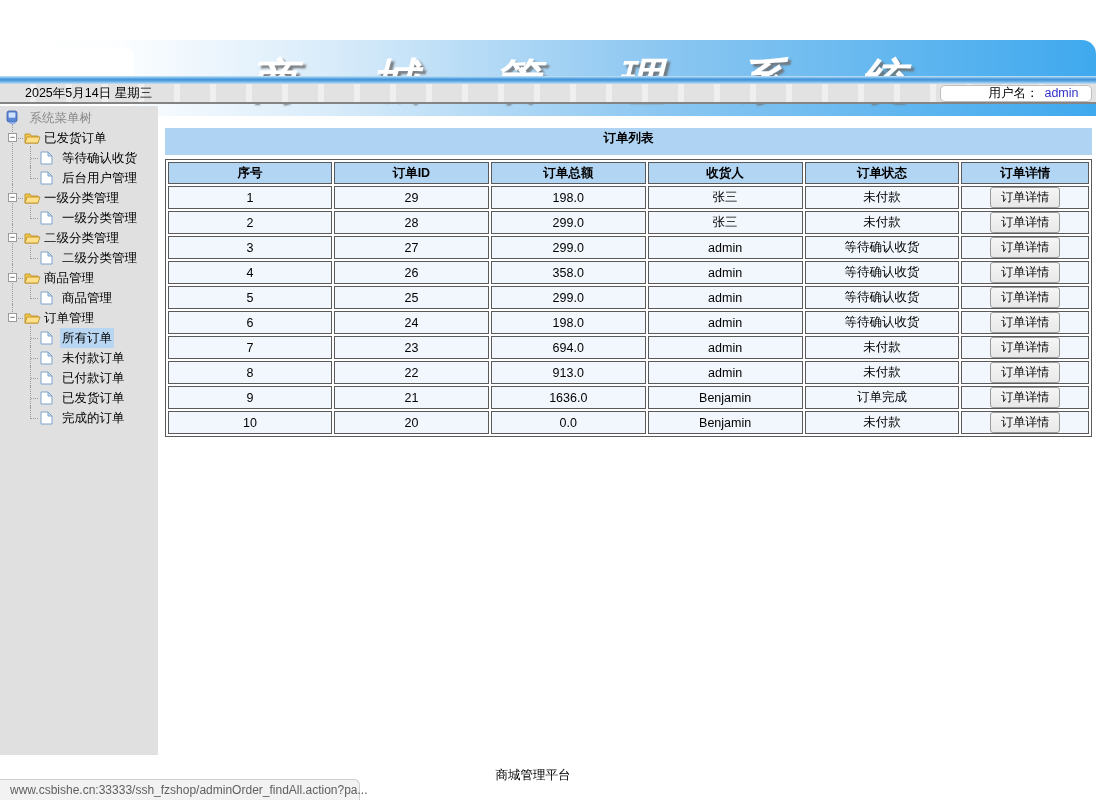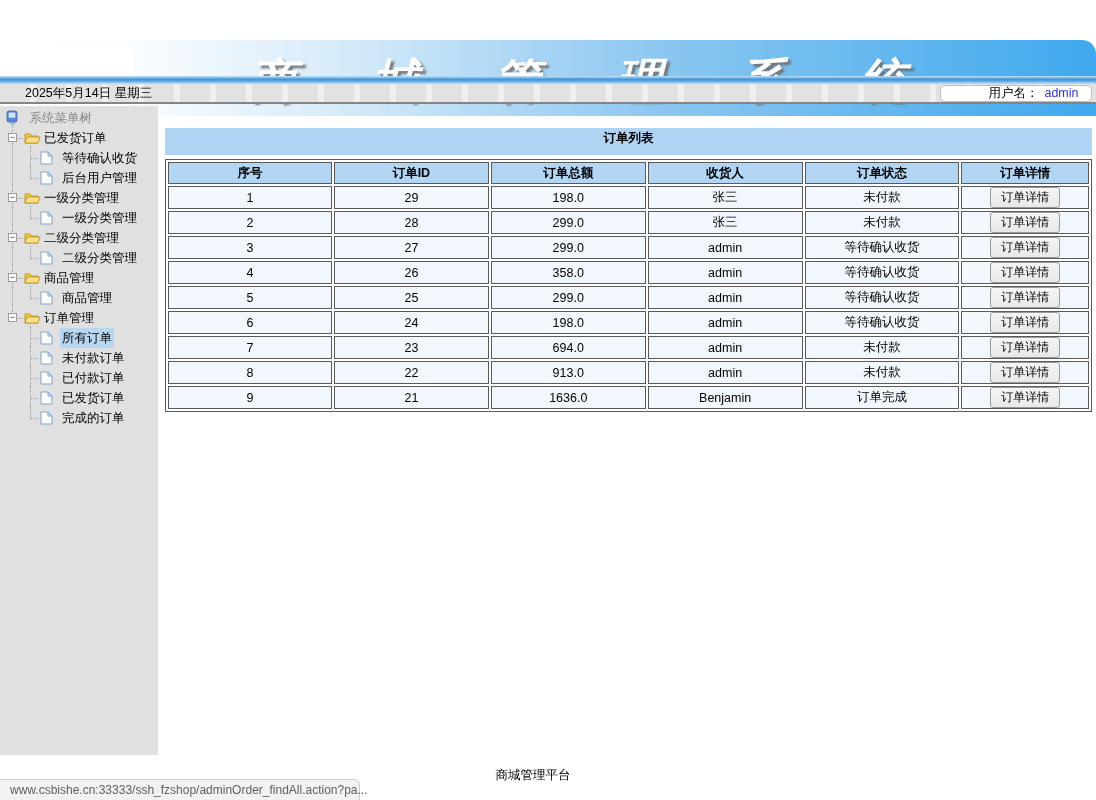--- a/index.html
+++ b/index.html
@@ -443,19 +443,29 @@
     <td>9</td>
     <td>21</td>
     <td>1636.0</td>
     <td>Benjamin</td>
     <td>订单完成</td>
     <td>
       <button class="detail-btn">订单详情</button>
     </td>
   </tr>
 
+  <tr>
+    <td>10</td>
+    <td>20</td>
+    <td>0.0</td>
+    <td>Benjamin</td>
+    <td>未付款</td>
+    <td>
+      <button class="detail-btn">订单详情</button>
+    </td>
+  </tr>
 </tbody>
     </table>
   </div>
 </div>
 
 <div class="footer">商城管理平台</div>
 <div class="statusbar">www.csbishe.cn:33333/ssh_fzshop/adminOrder_findAll.action?pa...</div>
 
 </body></html>

